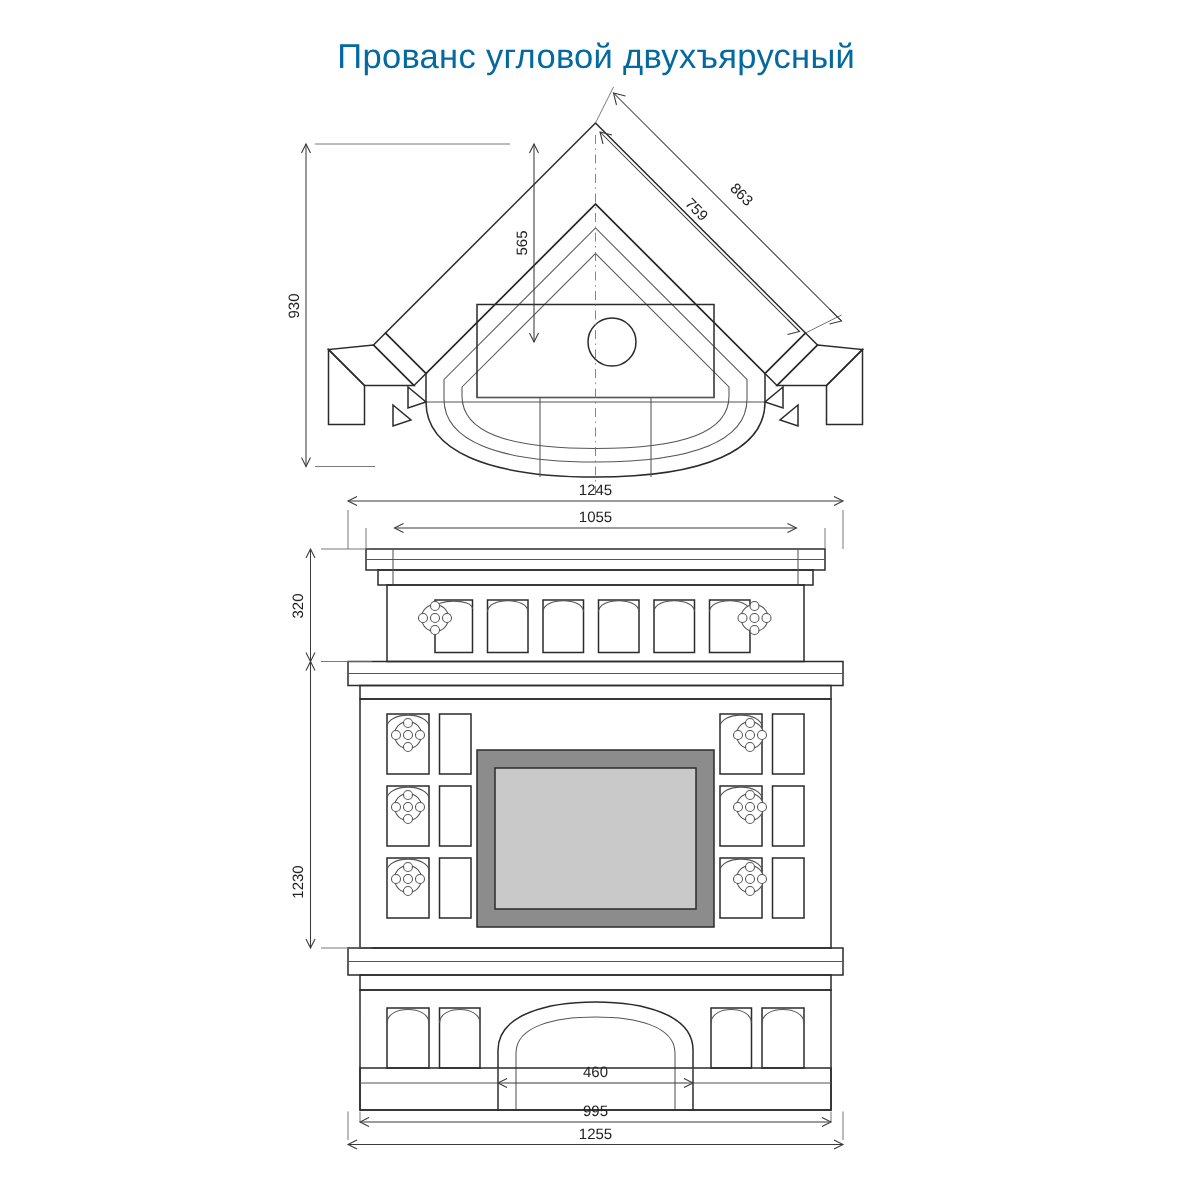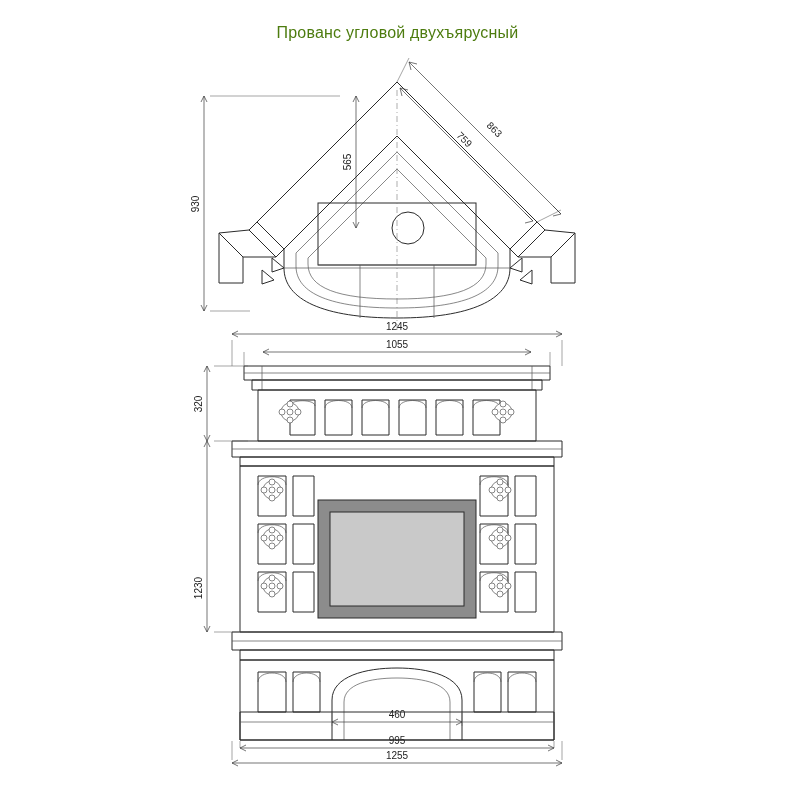--- a/index.html
+++ b/index.html
@@ -19,24 +19,24 @@
     width: 795px;
     height: 795px;
     background: #ffffff;
   }
   #title {
     position: absolute;
     left: 0;
     top: 24px;
     width: 795px;
     text-align: center;
-    font-size: 16px;
+    font-size: 23px;
     font-weight: 400;
     letter-spacing: 0.2px;
-    color: #4d7c0f;
+    color: #0369a1;
   }
   svg {
     position: absolute;
     left: 0;
     top: 0;
   }
   .ln { stroke: #2b2b2b; stroke-width: 1; fill: none; }
   .thin { stroke: #555; stroke-width: 0.7; fill: none; }
   .dim { stroke: #3a3a3a; stroke-width: 0.7; fill: none; }
   .ext { stroke: #6a6a6a; stroke-width: 0.6; fill: none; }

